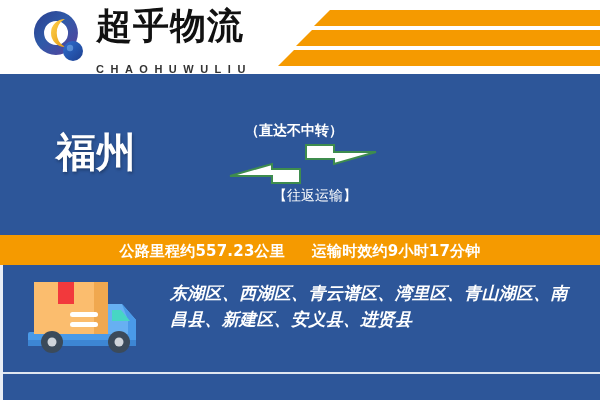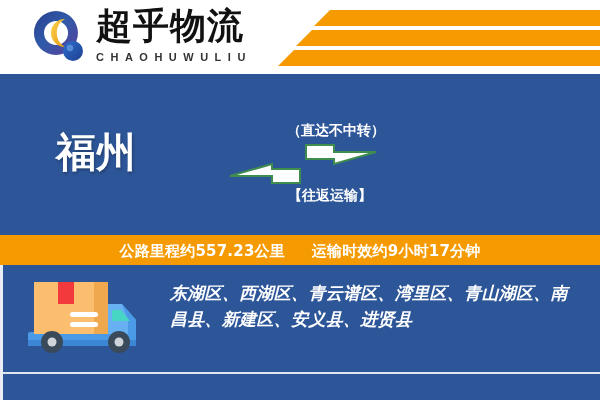--- a/index.html
+++ b/index.html
@@ -56,21 +56,21 @@
     line-height: 40px;
     white-space: nowrap;
   }
   .brand-en {
     font-family: "Liberation Sans", sans-serif;
     font-size: 11px;
     font-weight: bold;
     color: #333333;
     letter-spacing: 6.5px;
     line-height: 14px;
-    margin-top: 4px;
+    margin-top: 16px;
     white-space: nowrap;
   }
 
   .stripes {
     position: absolute;
     right: 0;
     top: 0;
     width: 330px;
     height: 74px;
   }
@@ -98,36 +98,36 @@
     text-shadow: 1px 2px 3px rgba(0,0,0,0.28);
   }
   .city-origin { left: 56px; }
   .city-dest  { left: 386px; }
 
   .route-note-top {
     position: absolute;
     left: 245px;
     top: 122px;
     width: 140px;
-    text-align: right;
+    text-align: left;
     font-family: "DejaVu Sans", "Liberation Sans", sans-serif;
     font-size: 14px;
     font-weight: bold;
     color: #ffffff;
     white-space: nowrap;
   }
   .route-note-bottom {
     position: absolute;
-    left: 260px;
+    left: 245px;
     top: 187px;
     width: 140px;
     text-align: center;
     font-family: "DejaVu Sans", "Liberation Sans", sans-serif;
     font-size: 14px;
-    font-weight: bold;
+    font-weight: normal;
     color: #ffffff;
     white-space: nowrap;
   }
 
   .arrow-wrap {
     position: absolute;
     left: 228px;
     top: 142px;
     width: 150px;
     height: 44px;

